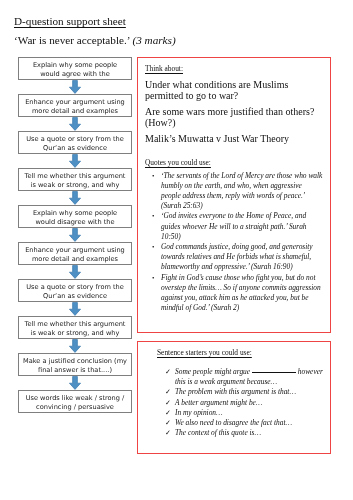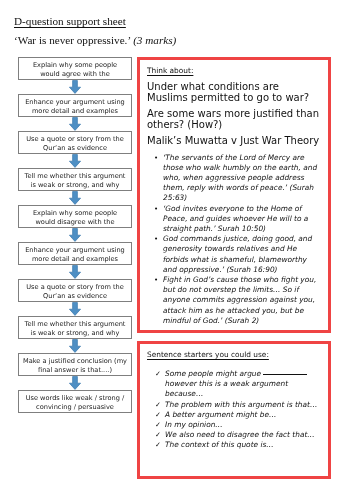--- a/index.html
+++ b/index.html
@@ -75,37 +75,38 @@
     left: 50%;
     top: 0;
     transform: translateX(-50%);
     display: block;
   }
 
   
   .panel {
     position: absolute;
     box-sizing: border-box;
-    border: 3px solid #ef4444;
+    border: 1px solid #ef4444;
     background: #ffffff;
     overflow: hidden;
+    font-family: Liberation Serif, serif;
   }
   #think-panel {
     left: 137px;
     top: 57px;
     width: 194px;
     height: 276px;
     padding: 5px 7px 4px 7px;
   }
   #starters-panel {
     left: 137px;
     top: 341px;
     width: 194px;
-    height: 138px;
-    padding: 5px 7px 4px 7px;
+    height: 113px;
+    padding: 5px 7px 4px 19px;
   }
 
   .panel-heading {
     font-size: 7.4px;
     line-height: 11px;
     text-decoration: underline;
     text-underline-offset: 1.5px;
     color: #111;
     margin: 0 0 6px 0;
   }
@@ -175,21 +176,21 @@
     border-bottom: 1px solid #111;
     vertical-align: 1px;
   }
 </style>
 </head>
 <body>
 
 <div class="doc-header">
   <div class="doc-title">D-question support sheet</div>
   <div class="doc-subtitle">
-    <span>‘War is never oppressive.’</span>
+    <span>‘War is never acceptable.’</span>
     <span class="marks">(3 marks)</span>
   </div>
 </div>
 
 <div class="flow-column" id="flow-column">
     <div class="flow-step"><span>Explain why some people would agree with the statement</span></div>
     <div class="flow-arrow">
       <svg width="14" height="14" viewBox="0 0 14 14" aria-hidden="true">
         <path d="M4.6 0.5 H9.4 V7.2 H12.6 L7 13.4 L1.4 7.2 H4.6 Z" fill="#4E8FC4" stroke="#3C7AAD" stroke-width="0.7" stroke-linejoin="round"></path>
       </svg>
@@ -245,20 +246,21 @@
     <div class="flow-step"><span>Use words like weak / strong / convincing / persuasive</span></div>
   </div>
 
 <div class="panel" id="think-panel">
   <div class="panel-heading">Think about:</div>
   <div id="think-paras">
       <div class="panel-para">Under what conditions are Muslims permitted to go to war?</div>
       <div class="panel-para">Are some wars more justified than others? (How?)</div>
       <div class="panel-para">Malik’s Muwatta v Just War Theory</div>
     </div>
+  <div class="panel-subheading">Quotes you could use:</div>
   <ul class="quote-list" id="quote-list">
       <li><span class="bullet">•</span><span>‘The servants of the Lord of Mercy are those who walk humbly on the earth, and who, when aggressive people address them, reply with words of peace.’ (Surah 25:63)</span></li>
       <li><span class="bullet">•</span><span>‘God invites everyone to the Home of Peace, and guides whoever He will to a straight path.’ Surah 10:50)</span></li>
       <li><span class="bullet">•</span><span>God commands justice, doing good, and generosity towards relatives and He forbids what is shameful, blameworthy and oppressive.’ (Surah 16:90)</span></li>
       <li><span class="bullet">•</span><span>Fight in God’s cause those who fight you, but do not overstep the limits… So if anyone commits aggression against you, attack him as he attacked you, but be mindful of God.’ (Surah 2)</span></li>
     </ul>
 
 </div>
 
 <div class="panel" id="starters-panel">

